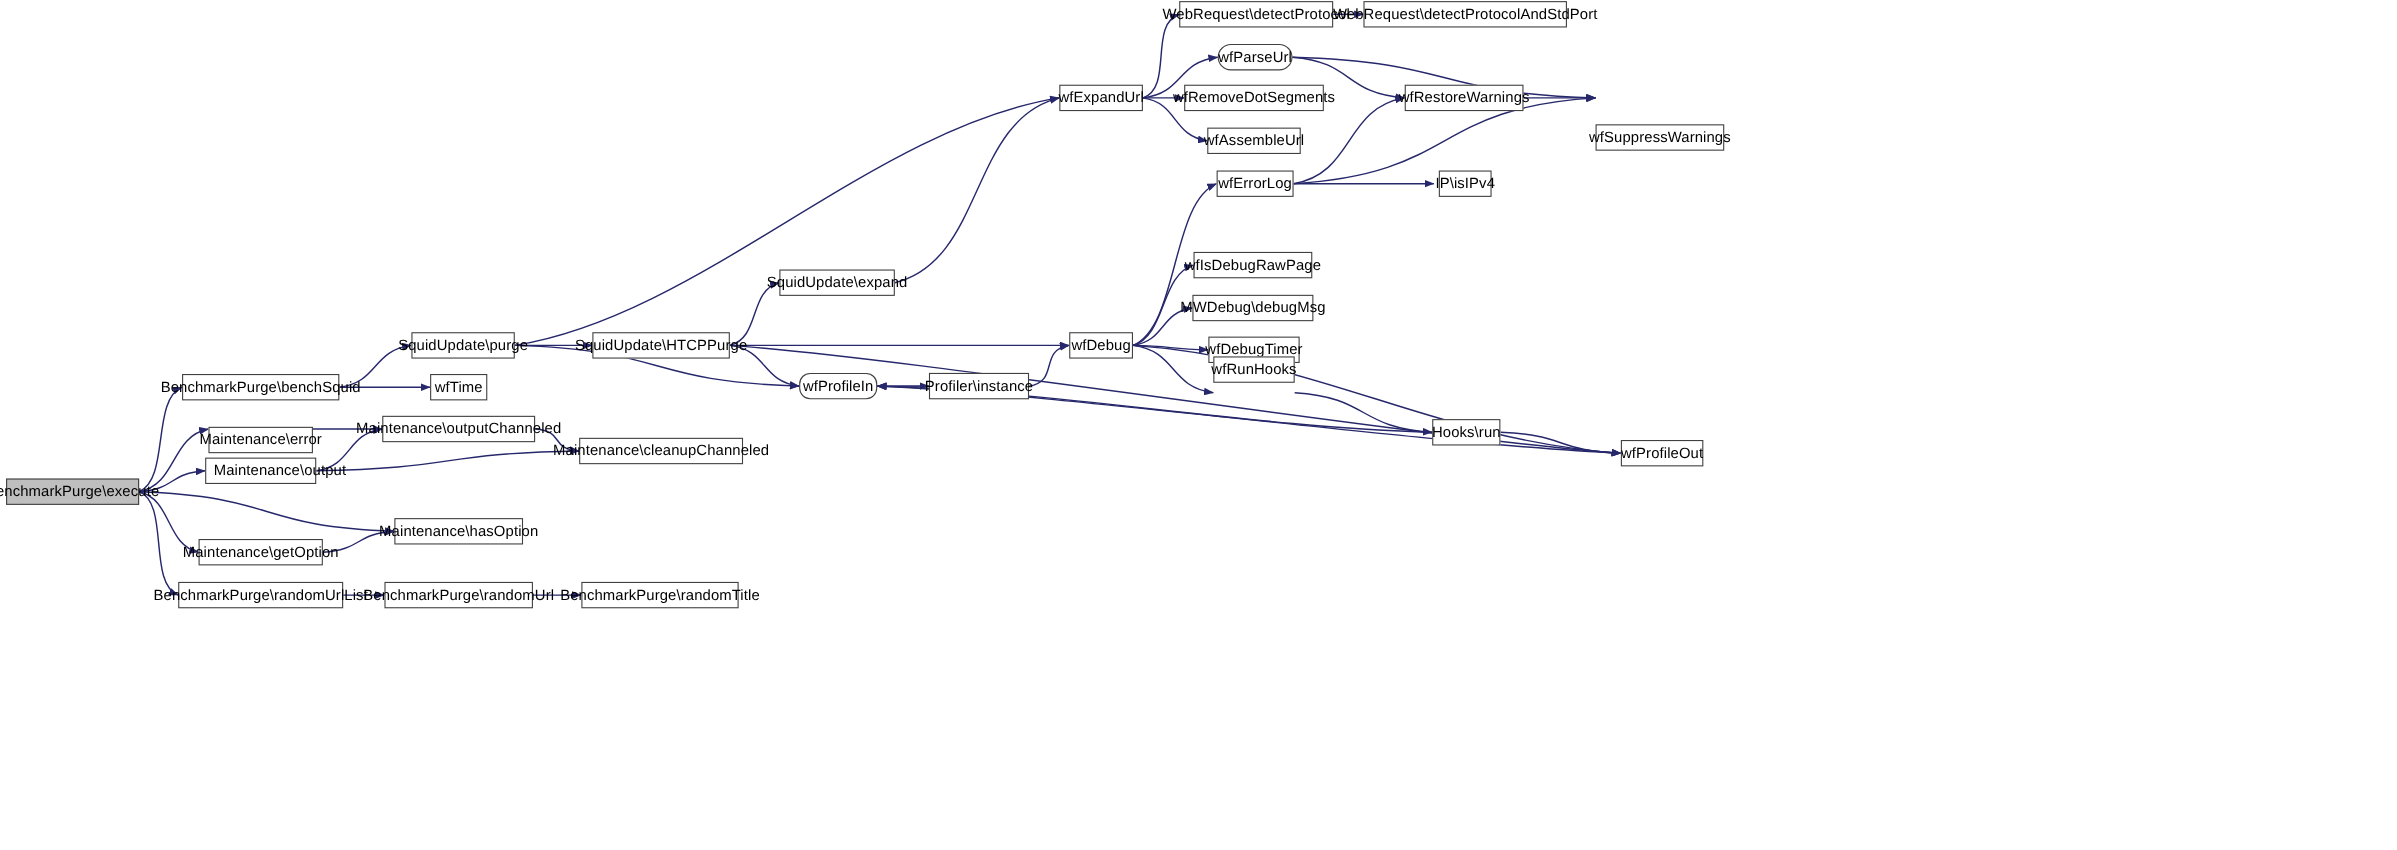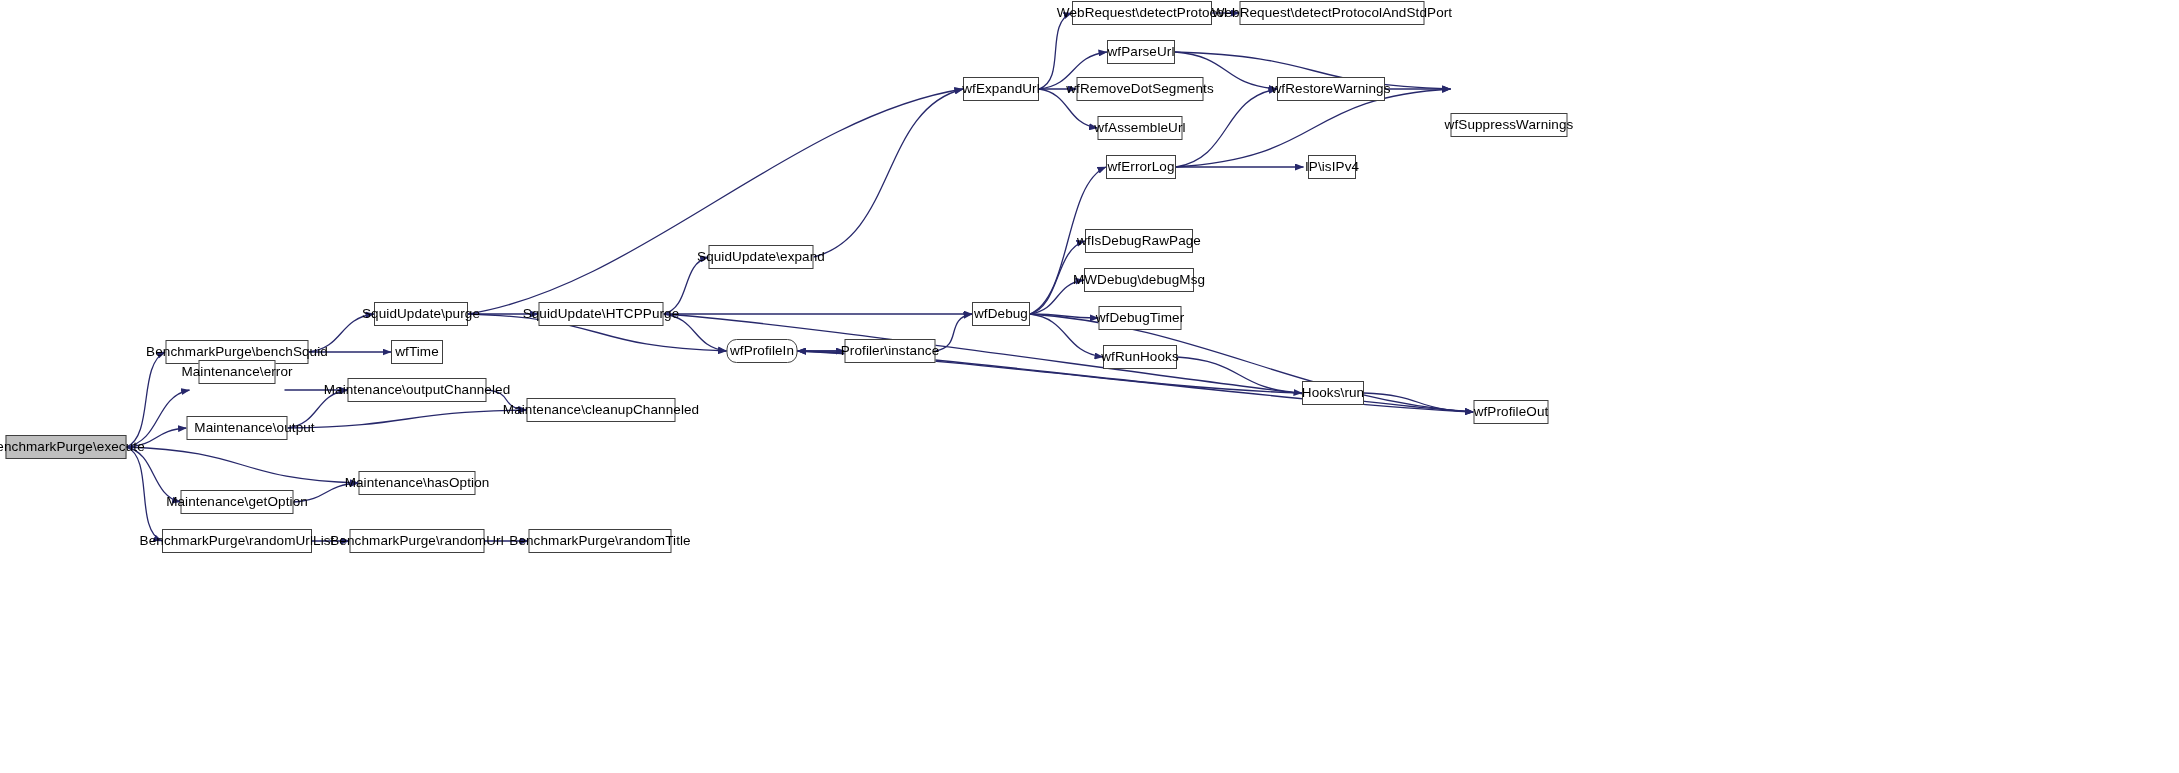--- a/index.html
+++ b/index.html
@@ -98,46 +98,46 @@
         <path d="M1030,314 C1200,325.76 1303.5,400.24 1473.5,412" fill="none" stroke="#27286b" stroke-width="1.3" marker-end="url(#arrowhead)"></path>
         <path d="M1177,357 C1245.75,361.32 1233.25,388.68 1302,393" fill="none" stroke="#27286b" stroke-width="1.3" marker-end="url(#arrowhead)"></path>
         <path d="M1364,393 C1424.225,395.28 1413.275,409.72 1473.5,412" fill="none" stroke="#27286b" stroke-width="1.3" marker-end="url(#arrowhead)"></path>
         <path d="M1302,393 C1132,387.96 967.5,356.04 797.5,351" fill="none" stroke="#27286b" stroke-width="1.3" marker-end="url(#arrowhead)"></path>
         <path d="M1473.5,412 C1303.5,404.68 967.5,358.32 797.5,351" fill="none" stroke="#27286b" stroke-width="1.3" marker-end="url(#arrowhead)"></path>
       </g>
   </svg>
   <div id="nodes">
       <div class="node highlight" style="left: 66px; top: 447px; width: 121px; height: 24px; background: rgb(191, 191, 191);">BenchmarkPurge\execute</div>
       <div class="node" style="left: 237px; top: 352px; width: 143px; height: 24px;">BenchmarkPurge\benchSquid</div>
-      <div class="node" style="left: 237px; top: 372px; width: 77px; height: 24px;">Maintenance\error</div>
+      <div class="node" style="left: 237px; top: 400px; width: 95px; height: 24px;">Maintenance\error</div>
       <div class="node" style="left: 237px; top: 428px; width: 101px; height: 24px; padding-left: 35px;">Maintenance\output</div>
       <div class="node" style="left: 237px; top: 502px; width: 113px; height: 24px;">Maintenance\getOption</div>
       <div class="node" style="left: 237px; top: 541px; width: 150px; height: 24px;">BenchmarkPurge\randomUrlList</div>
       <div class="node" style="left: 417px; top: 390px; width: 139px; height: 24px;">Maintenance\outputChanneled</div>
       <div class="node" style="left: 417px; top: 483px; width: 117px; height: 24px;">Maintenance\hasOption</div>
       <div class="node" style="left: 417px; top: 541px; width: 135px; height: 24px;">BenchmarkPurge\randomUrl</div>
       <div class="node" style="left: 417px; top: 352px; width: 52px; height: 24px;">wfTime</div>
       <div class="node" style="left: 421px; top: 314px; width: 94px; height: 24px;">SquidUpdate\purge</div>
       <div class="node" style="left: 601px; top: 410px; width: 149px; height: 24px;">Maintenance\cleanupChanneled</div>
       <div class="node" style="left: 600px; top: 541px; width: 143px; height: 24px;">BenchmarkPurge\randomTitle</div>
       <div class="node" style="left: 601px; top: 314px; width: 125px; height: 24px;">SquidUpdate\HTCPPurge</div>
       <div class="node" style="left: 761px; top: 257px; width: 105px; height: 24px;">SquidUpdate\expand</div>
       <div class="node" style="left: 762px; top: 351px; width: 71px; height: 24px; border-radius: 10px;">wfProfileIn</div>
       <div class="node" style="left: 890px; top: 351px; width: 91px; height: 24px;">Profiler\instance</div>
       <div class="node" style="left: 1001px; top: 89px; width: 76px; height: 24px;">wfExpandUrl</div>
       <div class="node" style="left: 1001px; top: 314px; width: 58px; height: 24px;">wfDebug</div>
       <div class="node" style="left: 1142px; top: 13px; width: 140px; height: 24px;">WebRequest\detectProtocol</div>
-      <div class="node" style="left: 1141px; top: 52px; width: 68px; height: 24px;">wfParseUrl</div>
+      <div class="node" style="left: 1141px; top: 52px; width: 68px; height: 24px; border-radius: 12px;">wfParseUrl</div>
       <div class="node" style="left: 1140px; top: 89px; width: 127px; height: 24px;">wfRemoveDotSegments</div>
       <div class="node" style="left: 1140px; top: 128px; width: 85px; height: 24px;">wfAssembleUrl</div>
       <div class="node" style="left: 1141px; top: 167px; width: 70px; height: 24px;">wfErrorLog</div>
       <div class="node" style="left: 1139px; top: 241px; width: 108px; height: 24px;">wfIsDebugRawPage</div>
       <div class="node" style="left: 1139px; top: 280px; width: 110px; height: 24px;">MWDebug\debugMsg</div>
       <div class="node" style="left: 1140px; top: 318px; width: 83px; height: 24px;">wfDebugTimer</div>
-      <div class="node" style="left: 1140px; top: 357px; width: 74px; height: 24px;">wfRunHooks</div>
+      <div class="node" style="left: 1140px; top: 336px; width: 74px; height: 24px;">wfRunHooks</div>
       <div class="node" style="left: 1332px; top: 167px; width: 48px; height: 24px;">IP\isIPv4</div>
       <div class="node" style="left: 1331px; top: 89px; width: 108px; height: 24px;">wfRestoreWarnings</div>
       <div class="node" style="left: 1333px; top: 393px; width: 62px; height: 24px;">Hooks\run</div>
       <div class="node" style="left: 1332px; top: 13px; width: 185px; height: 24px;">WebRequest\detectProtocolAndStdPort</div>
       <div class="node" style="left: 1509px; top: 89px; width: 117px; height: 24px; margin-top: 36px;">wfSuppressWarnings</div>
       <div class="node" style="left: 1511px; top: 412px; width: 75px; height: 24px;">wfProfileOut</div>
     </div>
 </div>
 
 </body></html>

